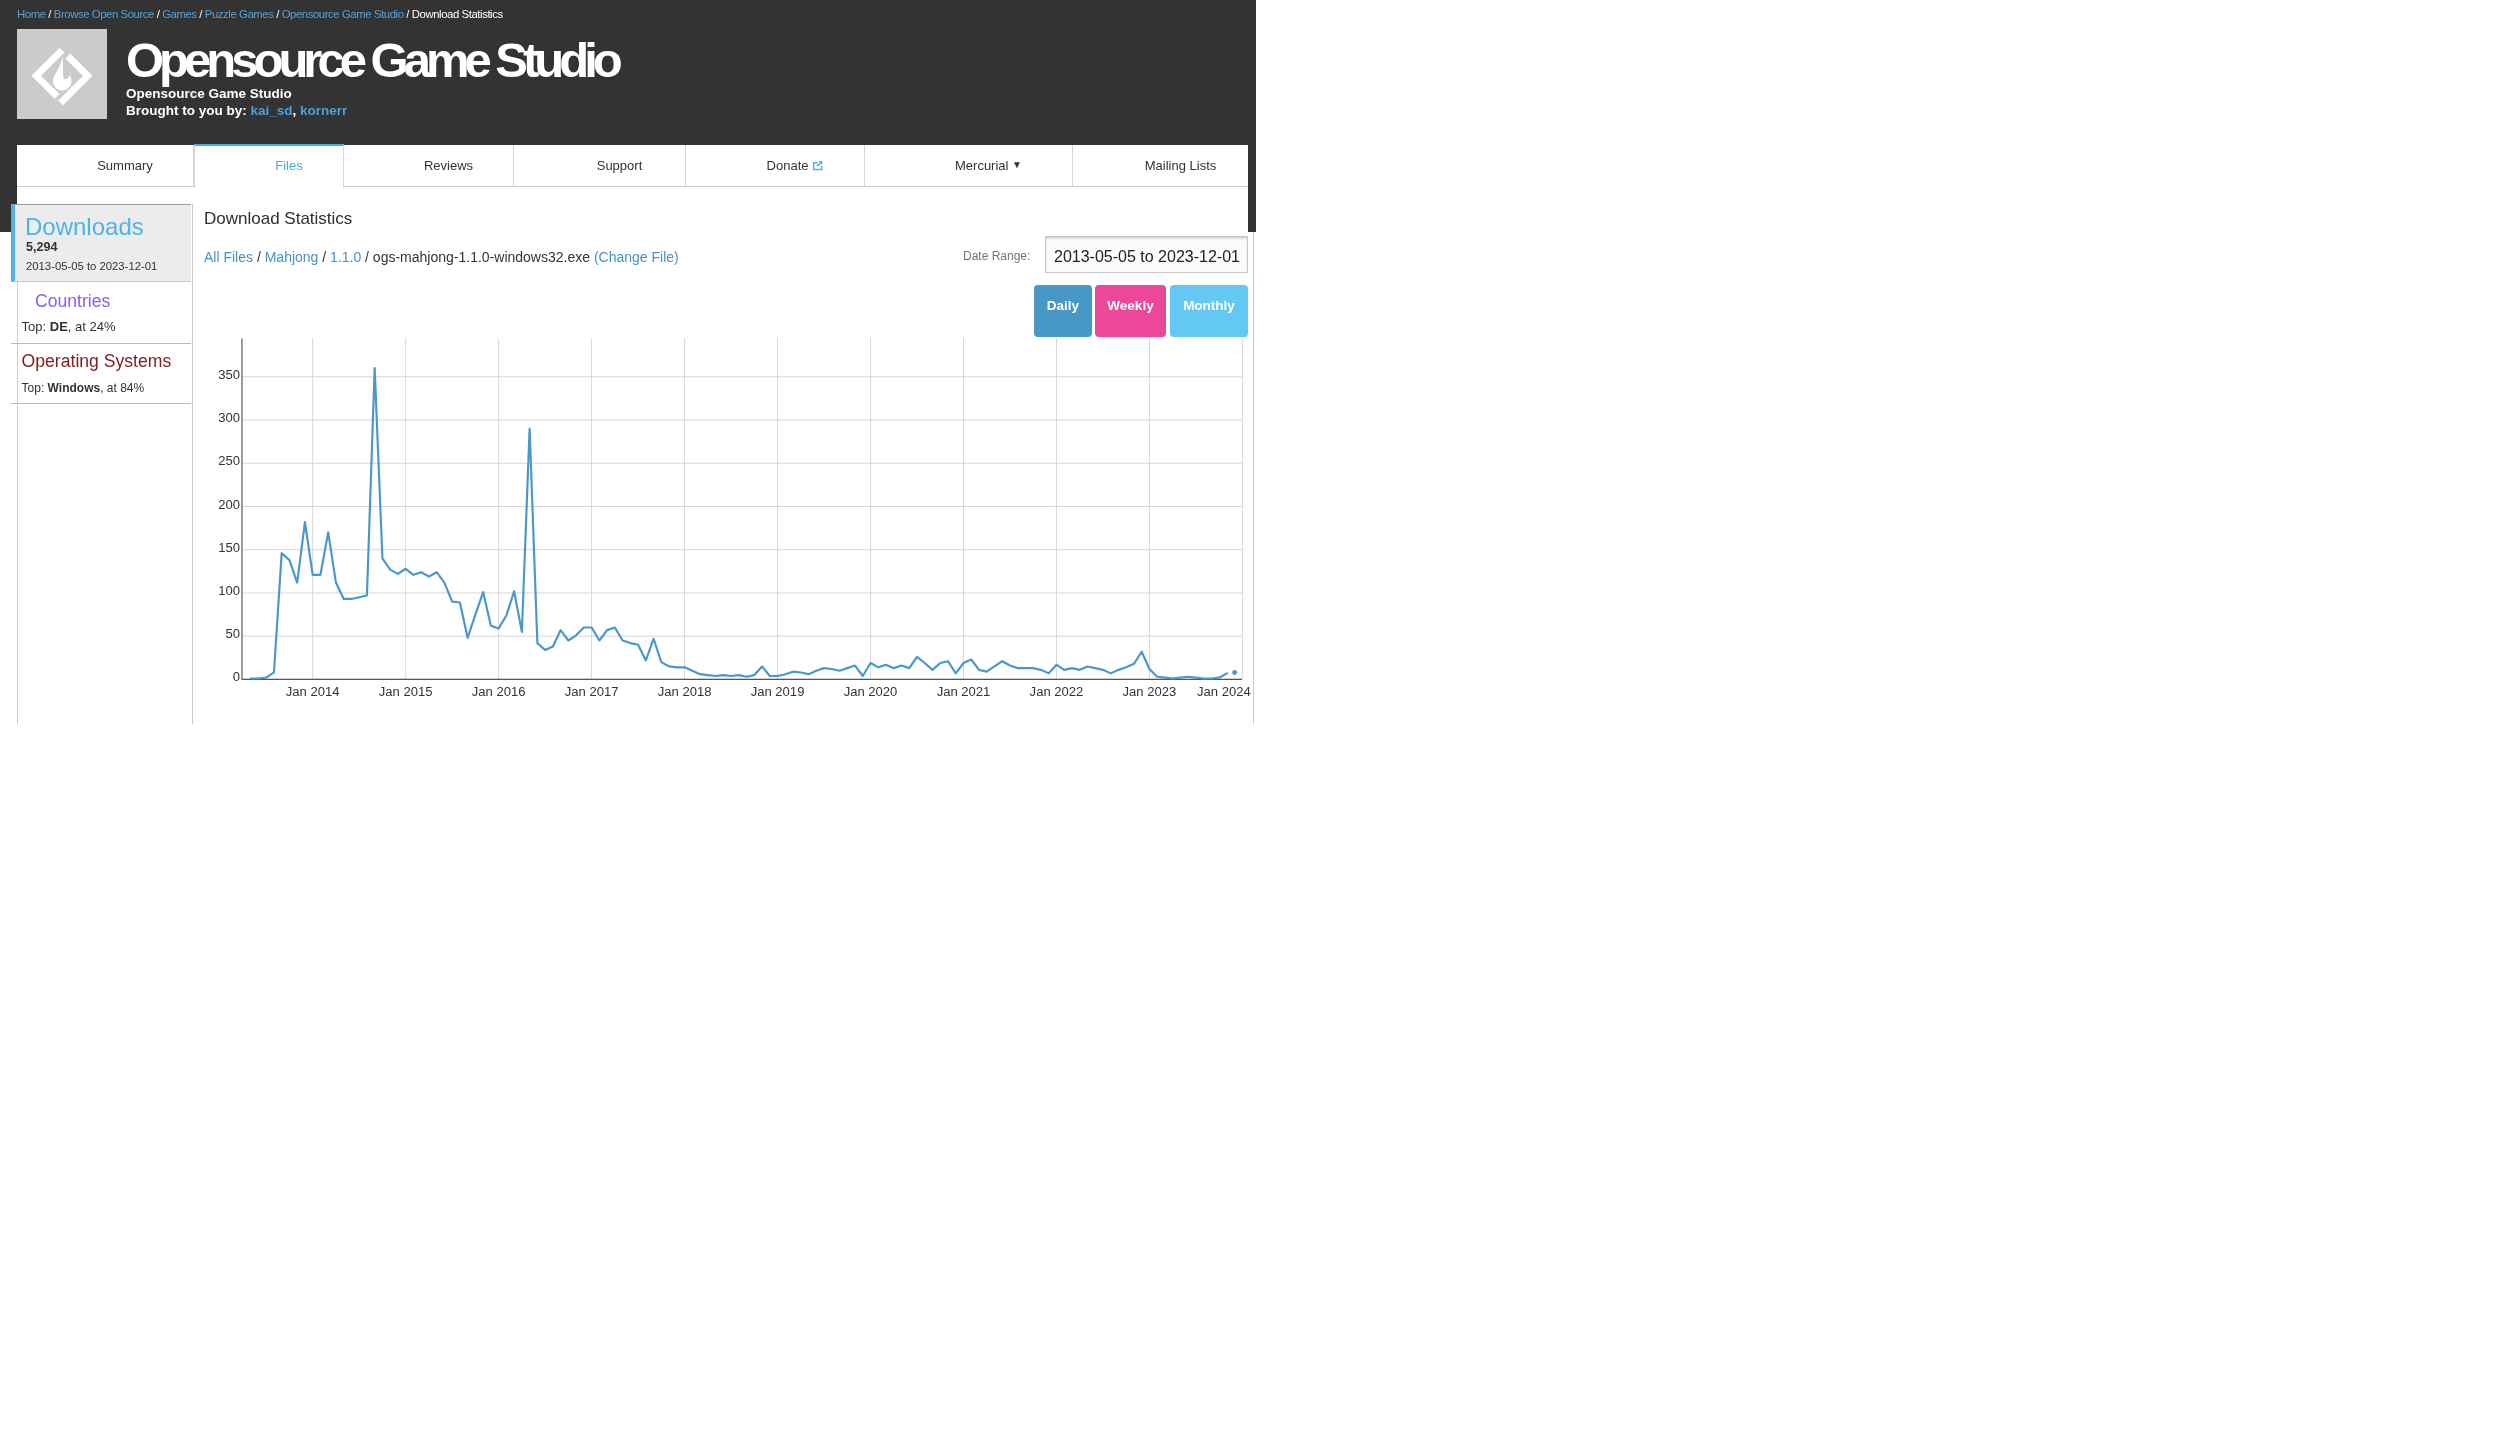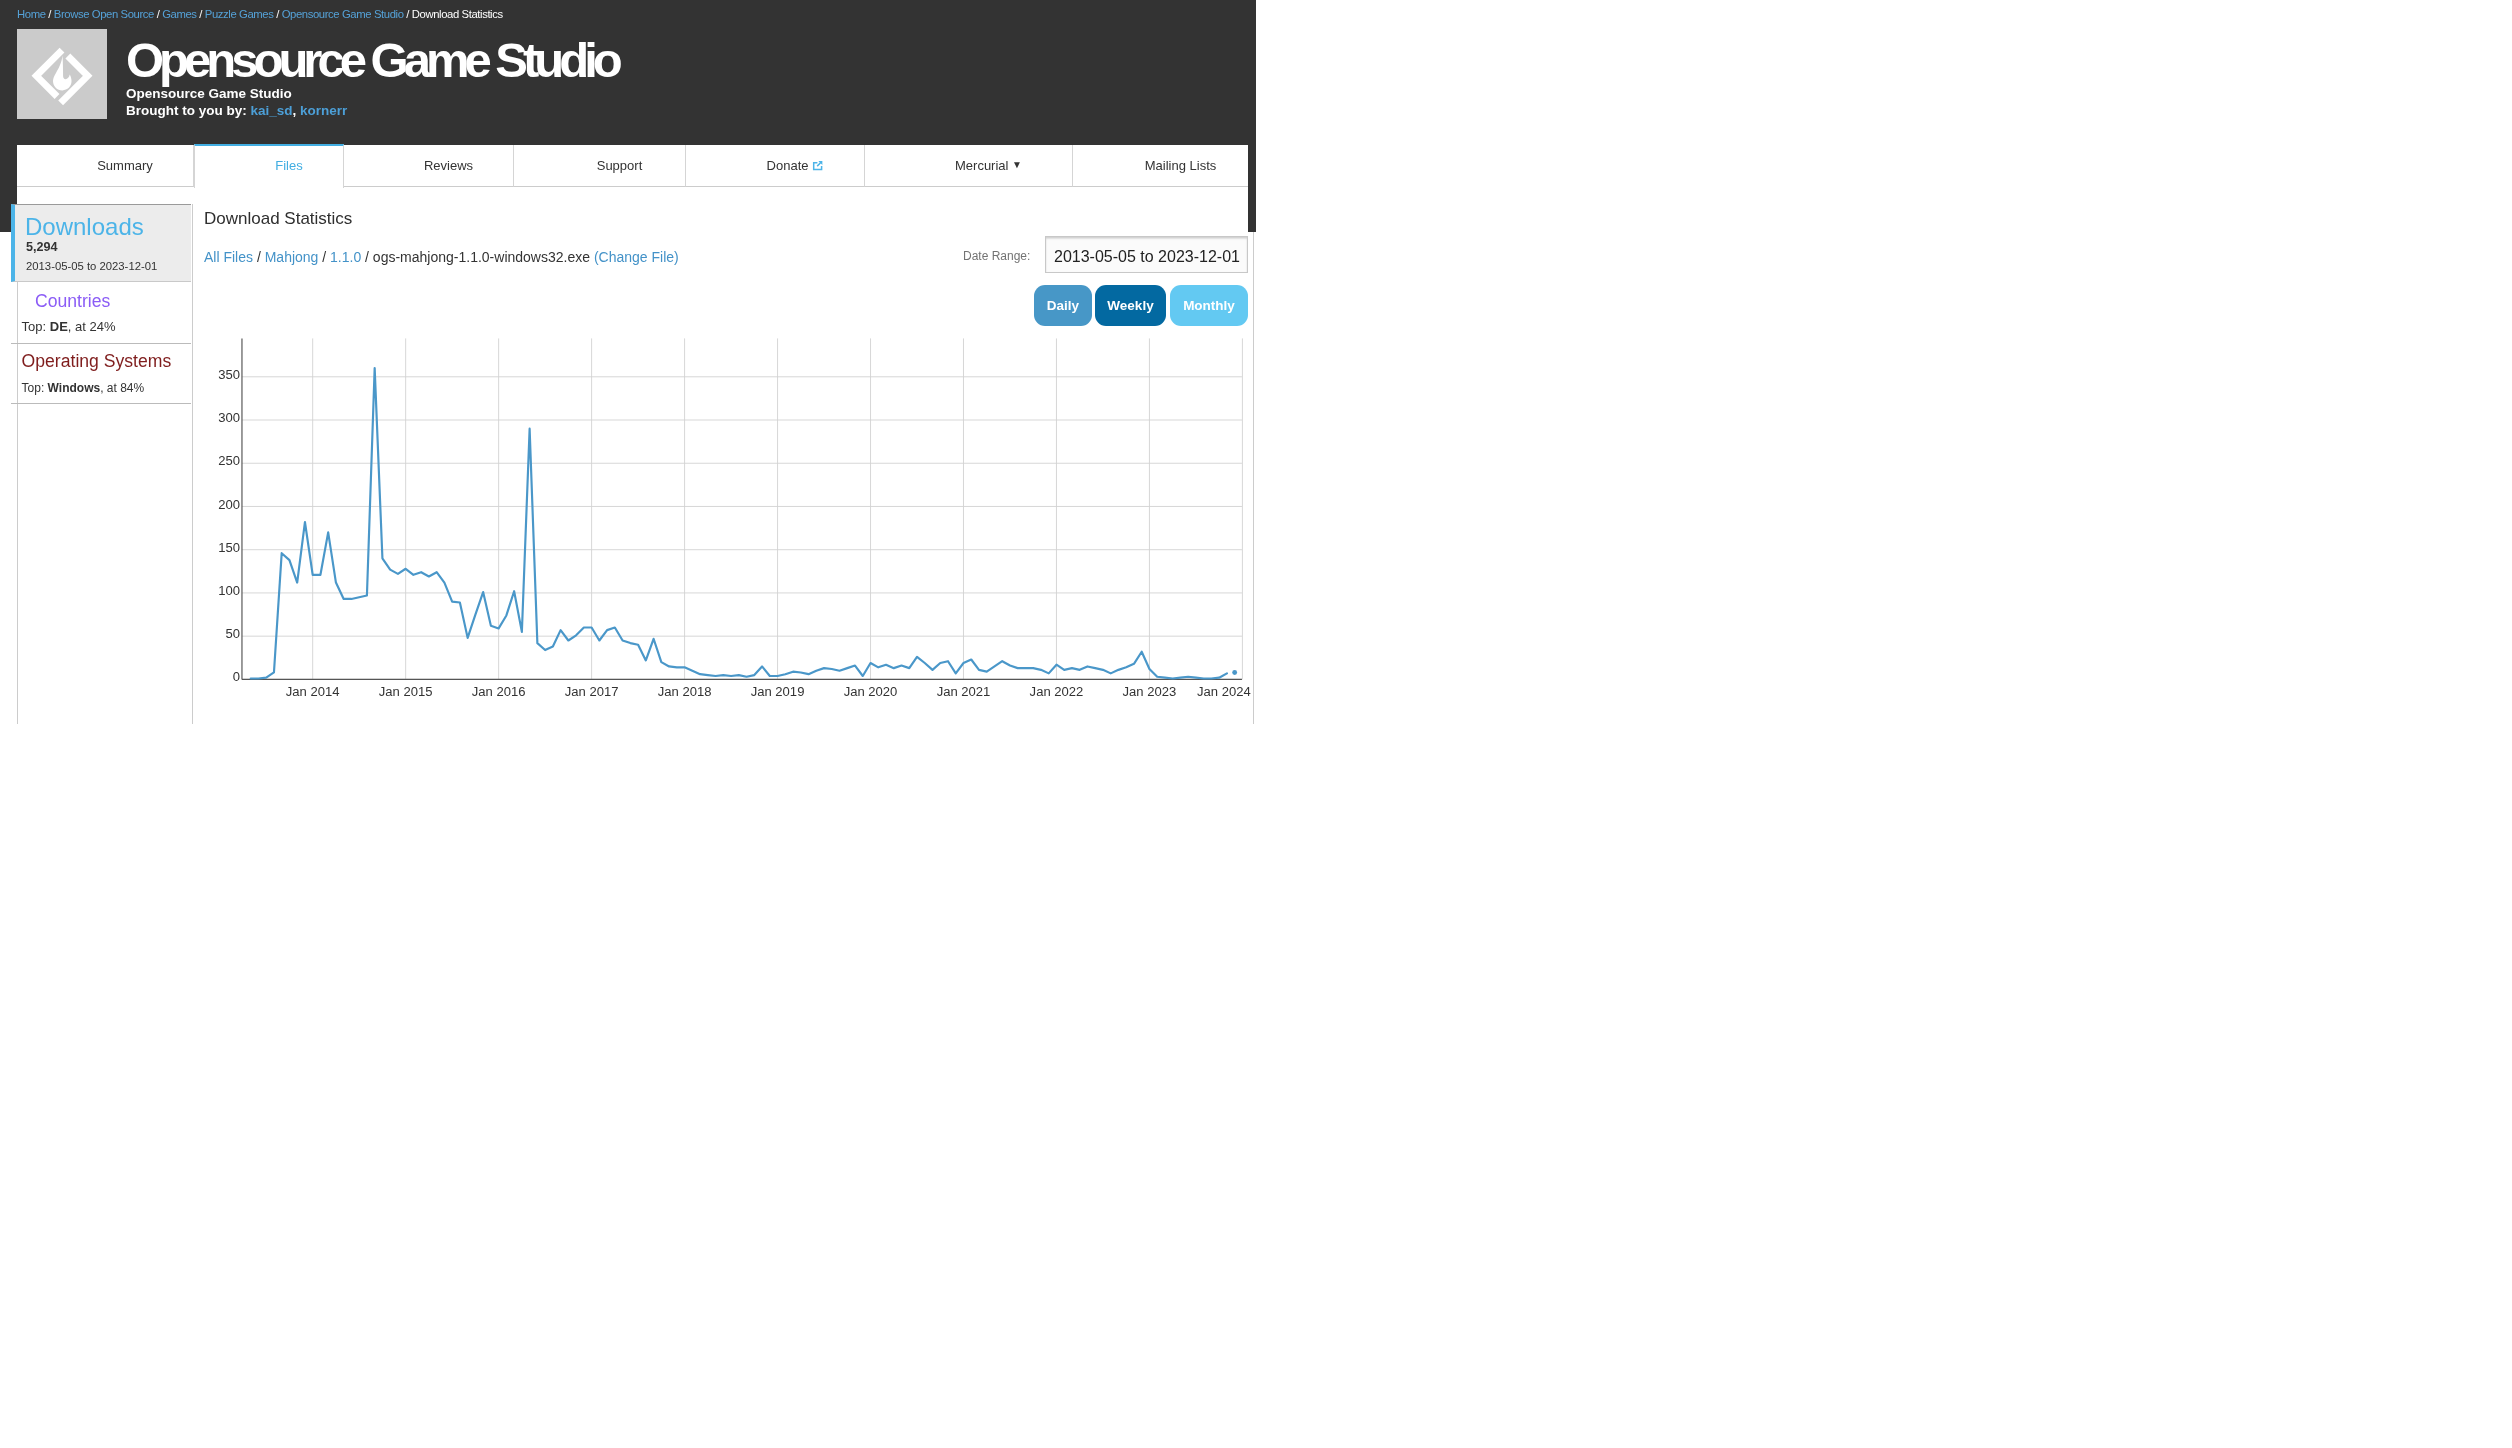--- a/index.html
+++ b/index.html
@@ -32,23 +32,23 @@
 #sb-t-countries { top:319px; left:21.6px; font-size:13px; color:#333; }
 #sb-h-os { top:351px; left:21.6px; font-size:17.6px; color:#7f1d1d; }
 #sb-t-os { top:381px; left:21.6px; font-size:12px; color:#333; }
 b { font-weight:bold; }
 
 #h1 { top:209px; left:204px; font-size:17px; font-weight:normal; color:#2f2f2f; }
 #filecrumb { top:249px; left:204px; font-size:14px; color:#333; }
 #filecrumb a { color:#4392c8; text-decoration:none; }
 #daterange-label { top:249px; left:963px; font-size:12px; color:#737373; }
 #dateinput { top:236px; left:1045px; width:203px; height:37px; background:#fbfbfb; border:0.9px solid #c8c8c8; box-shadow:inset 0 1.4px 1.8px rgba(0,0,0,0.18); font-size:16px; color:#222; line-height:39px; padding-left:8px; }
-.btn { position:absolute; top:285px; height:41px; border-radius:11px; color:#ffffff; font-size:13.5px; font-weight:bold; text-align:center; line-height:41px; }
+.btn { position:absolute; top:285px; height:52px; border-radius:4px; color:#ffffff; font-size:13.5px; font-weight:bold; text-align:center; line-height:41px; }
 #btn-daily { left:1034px; width:58px; background:#4797c7; }
-#btn-weekly { left:1095px; width:71px; background:#0369a1; }
+#btn-weekly { left:1095px; width:71px; background:#ec4899; }
 #btn-monthly { left:1170px; width:78px; background:#63c9f2; }
 #chart { position:absolute; top:324px; left:0; }
 </style>
 </head>
 <body>
 <div id="darkbg" class="abs"></div>
 <div id="card" class="abs"></div>
 <div id="crumbs" class="abs"><a>Home</a> / <a>Browse Open Source</a> / <a>Games</a> / <a>Puzzle Games</a> / <a>Opensource Game Studio</a> / Download Statistics</div>
 <div id="logo" class="abs"><svg width="90" height="90" viewBox="0 0 100 100">
 <g stroke="#ffffff" stroke-width="7.6" fill="none" stroke-linecap="butt" stroke-linejoin="miter">

